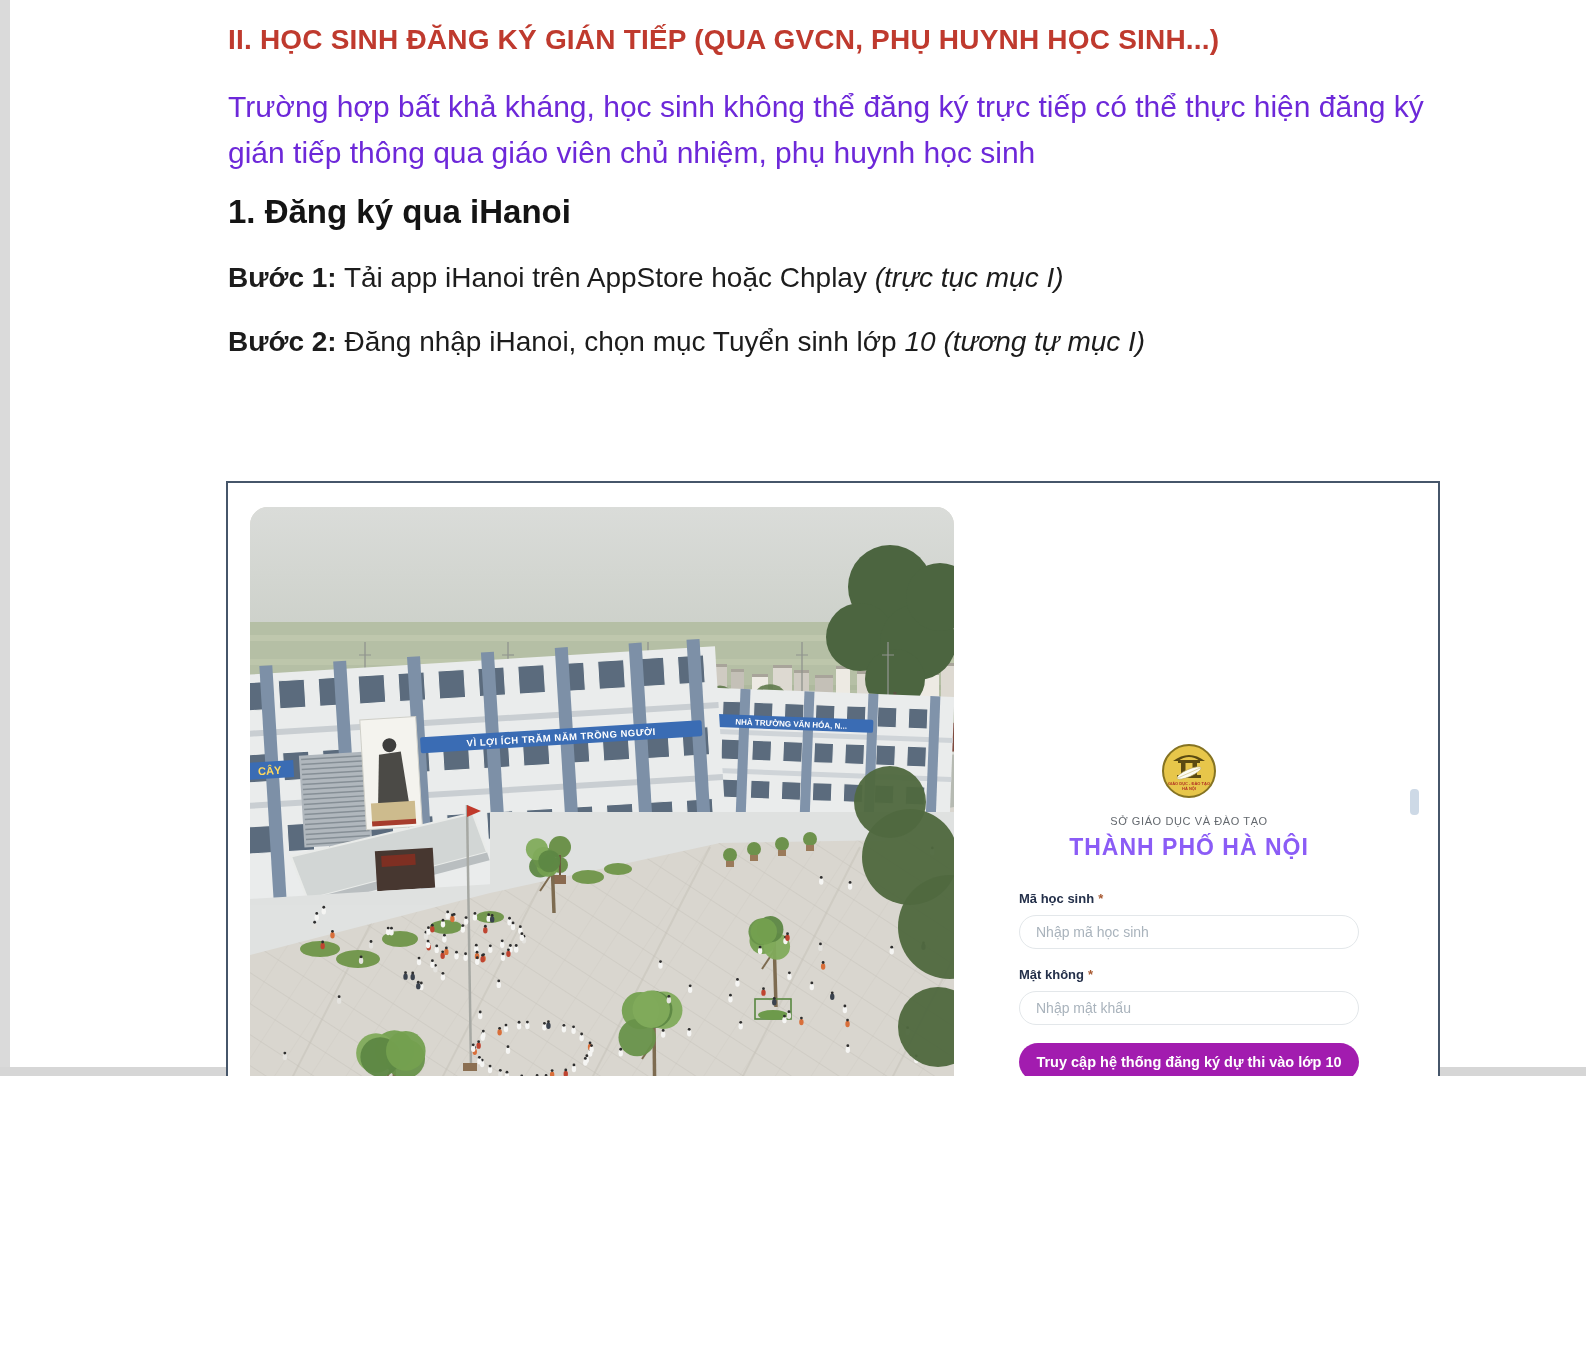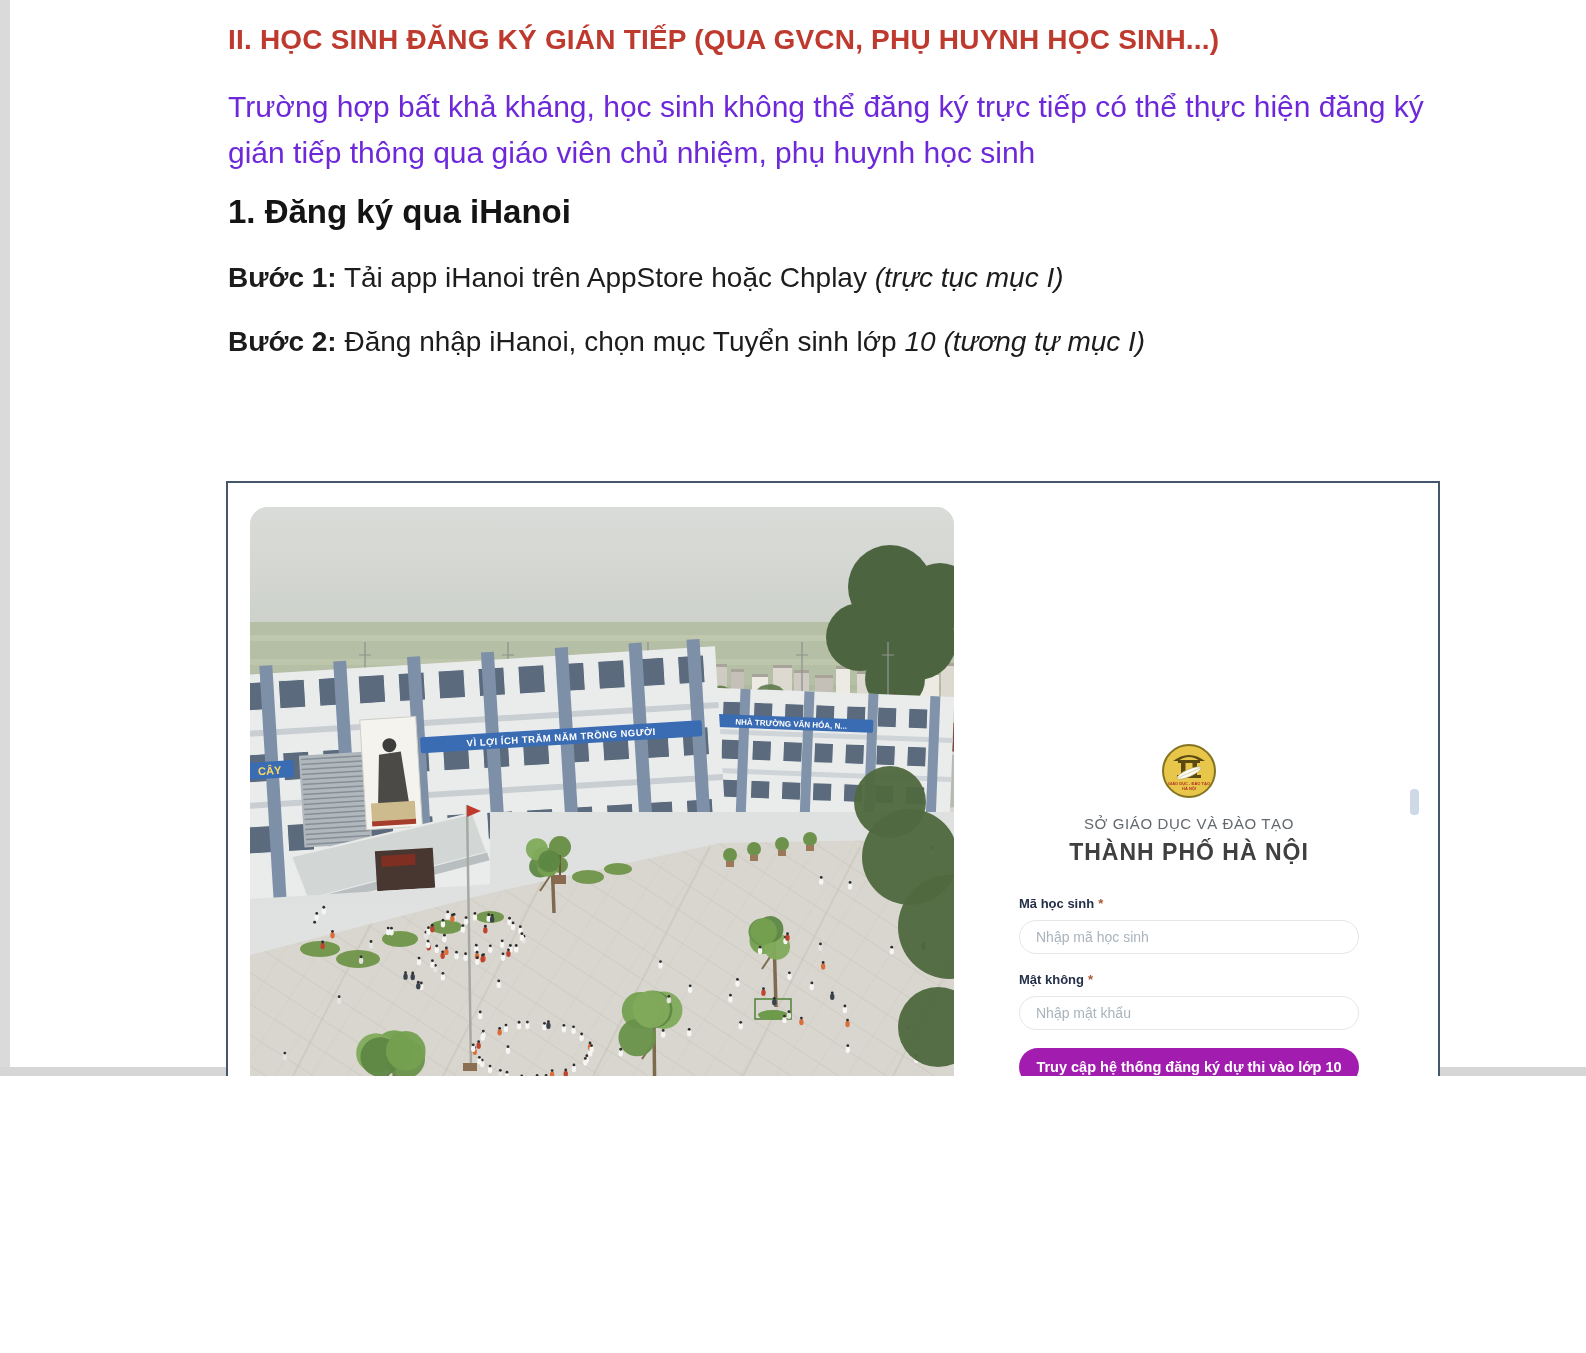--- a/index.html
+++ b/index.html
@@ -22,22 +22,22 @@
   
   .frame{position:absolute;left:226px;top:481px;width:1214px;height:852px;box-sizing:border-box;
          border:2px solid #46566a;background:#ffffff;}
   .photo{position:absolute;left:22px;top:24px;width:704px;height:810px;border-radius:18px;
          overflow:hidden;background:#d9d6cf;}
   .photo svg{display:block;}
 
   
   .login{position:absolute;left:791px;top:260px;width:340px;}
   .logo{width:56px;height:56px;margin:0 auto;display:block;}
-  .org1{margin-top:16px;text-align:center;font-size:15px;color:#63686e;letter-spacing:.6px;}
-  .org2{margin-top:7px;text-align:center;font-size:23px;font-weight:bold;color:#404040;letter-spacing:1px;}
+  .org1{margin-top:16px;text-align:center;font-size:11px;color:#63686e;letter-spacing:.6px;}
+  .org2{margin-top:7px;text-align:center;font-size:23px;font-weight:bold;color:#8b5cf6;letter-spacing:1px;}
   .fld-label{margin-top:30px;font-size:13px;font-weight:bold;color:#24304a;}
   .fld-label .req{color:#a85a32;margin-left:4px;}
   .txt-input{box-sizing:border-box;display:block;width:340px;height:34px;margin-top:9px;
              border:1.6px solid #e3e7ea;border-radius:17px;padding:0 16px;font-size:14px;
              font-family:"Liberation Sans",sans-serif;color:#333;outline:none;background:#fff;}
   .txt-input::placeholder{color:#a9b3bc;}
   .lbl2{margin-top:18px;}
   .submit-btn{box-sizing:border-box;display:flex;align-items:center;justify-content:center;
               width:340px;height:38px;margin-top:18px;border:none;border-radius:20px;
               background:#a21caf;color:#fff;font-size:14.5px;font-weight:bold;

